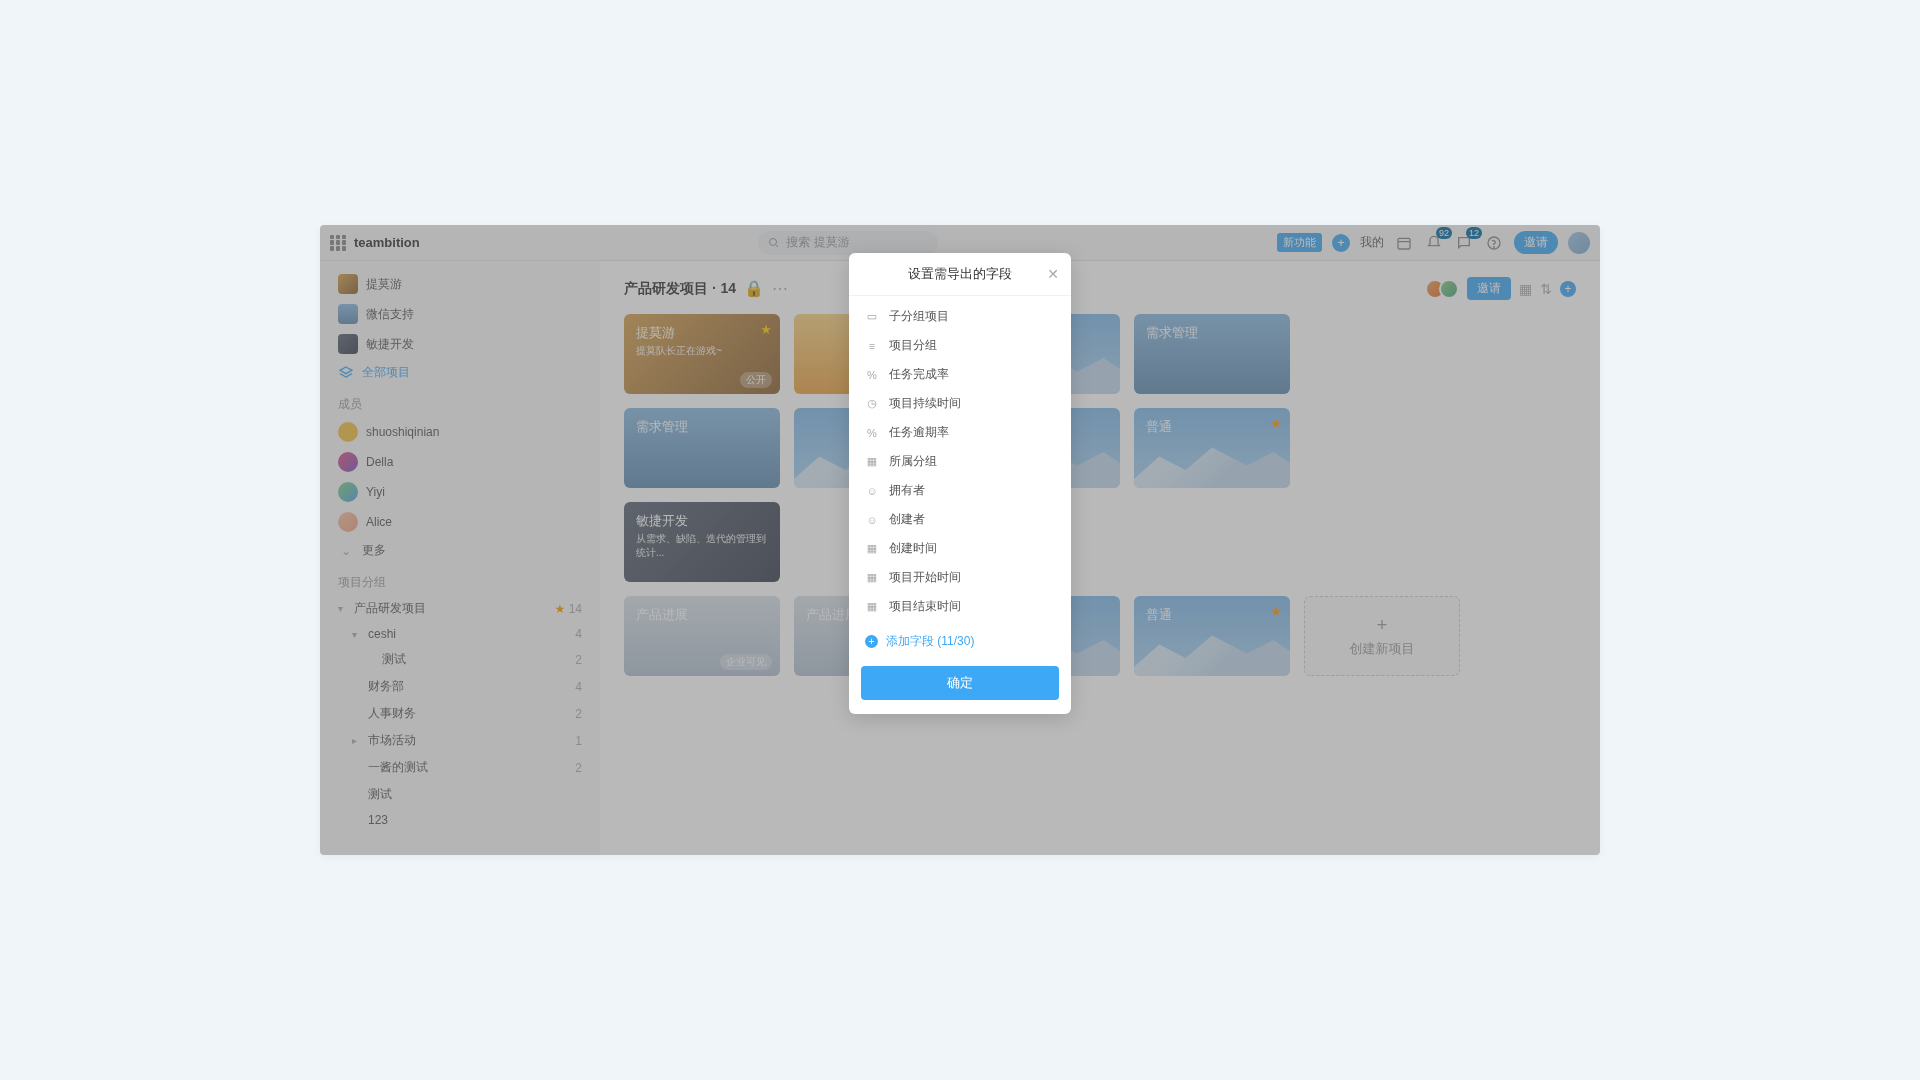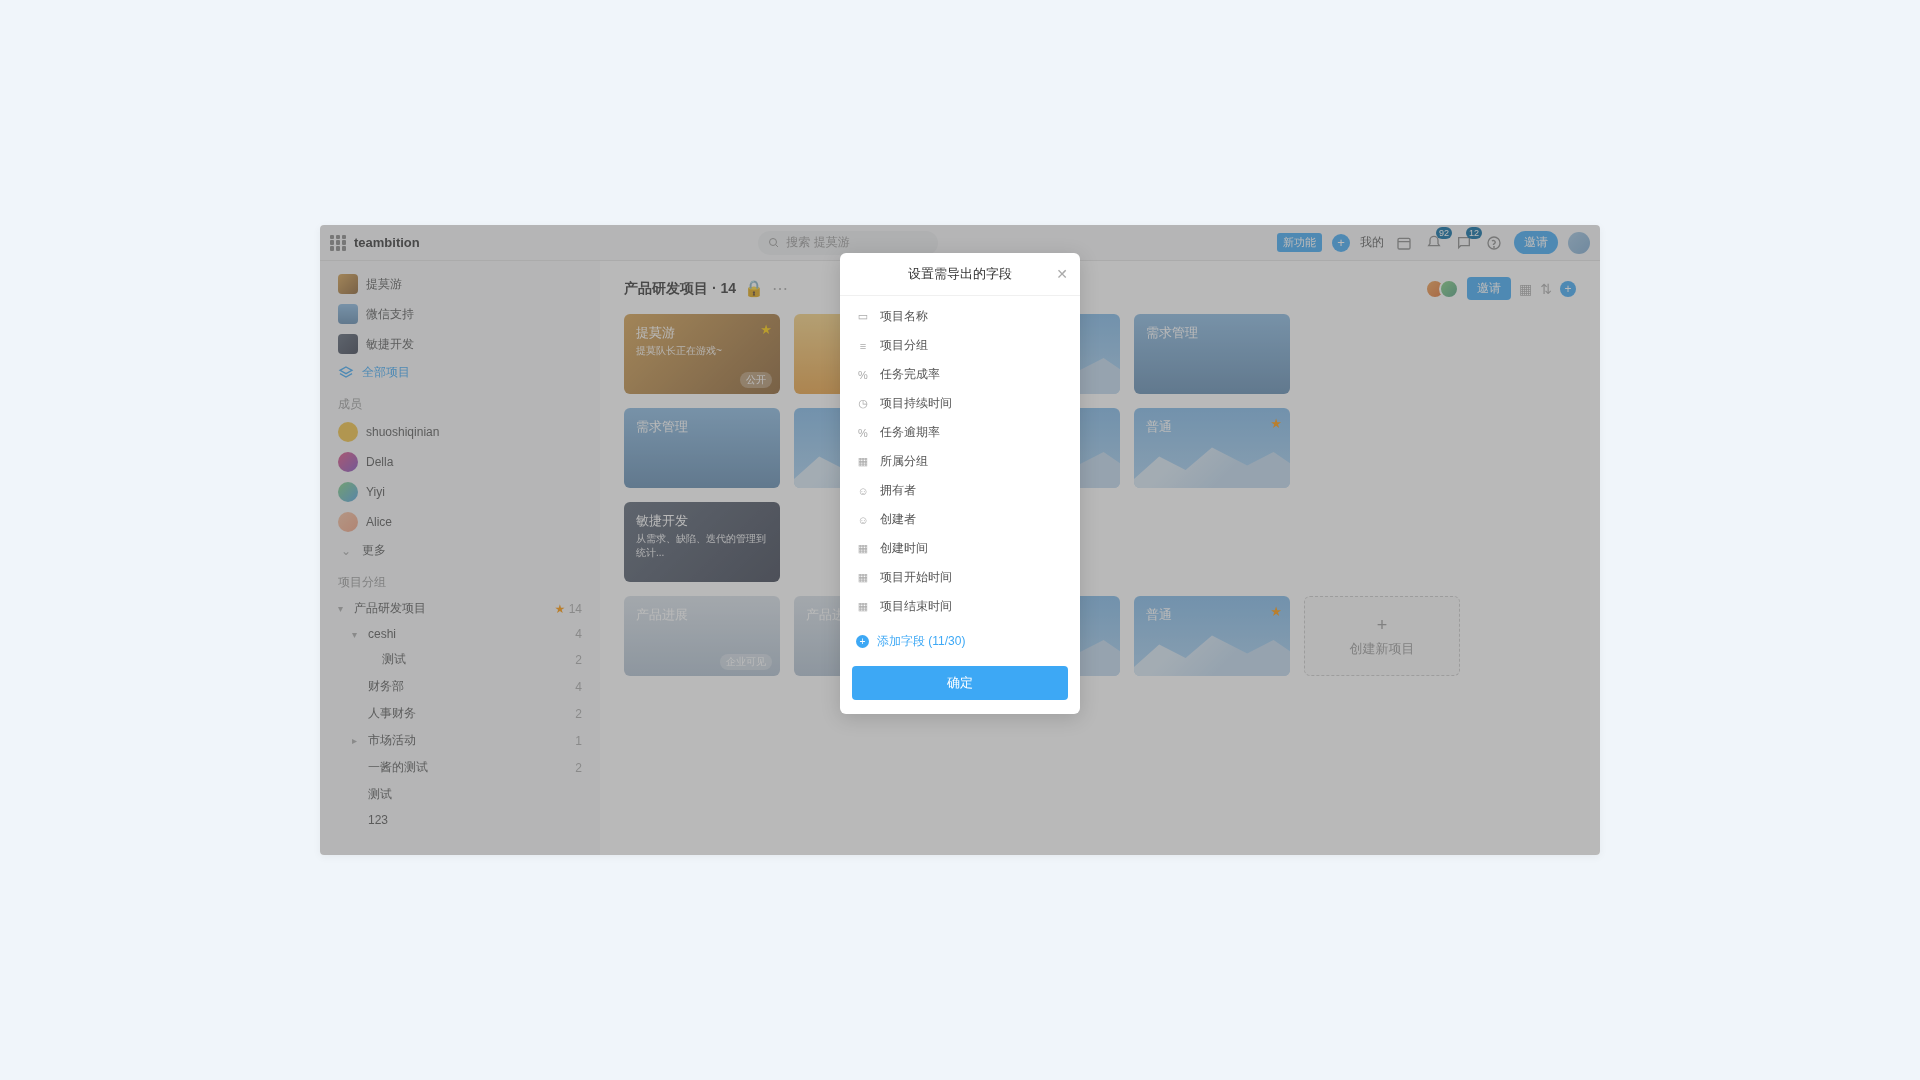--- a/index.html
+++ b/index.html
@@ -61,21 +61,21 @@
 .mountain::before { content: ''; position: absolute; bottom: 0; left: -10px; right: -10px; height: 45px; background: linear-gradient(135deg,#d8e8f5 30%,#c0d8ed 60%); clip-path: polygon(0 100%, 20% 30%, 35% 60%, 50% 10%, 70% 50%, 85% 20%, 100% 60%, 100% 100%); }
 .hero1 { background: linear-gradient(135deg,#d4a050,#8a6030); }
 .hero2 { background: linear-gradient(180deg,#88b8e0,#608ab0); }
 .hero3 { background: linear-gradient(135deg,#5a6575,#3a4050); }
 .laptop { background: linear-gradient(180deg,#d8e0e8,#b0c0d0); }
 .cupcake { background: linear-gradient(180deg,#f5d080,#e8a040); }
 .create-card { border: 1px dashed #ccc; background: #fafafa; display: flex; flex-direction: column; align-items: center; justify-content: center; color: #999; gap: 4px; }
 .sub-title { font-size: 13px; color: #333; margin: 16px 0 12px; }
 
 
-.modal { position: absolute; top: 28px; left: 50%; transform: translateX(-50%); width: 240px; background: #fff; border-radius: 6px; box-shadow: 0 4px 20px rgba(0,0,0,0.15); z-index: 10; }
+.modal { position: absolute; top: 28px; left: 50%; transform: translateX(-50%); width: 222px; background: #fff; border-radius: 6px; box-shadow: 0 4px 20px rgba(0,0,0,0.15); z-index: 10; }
 .modal-header { display: flex; align-items: center; justify-content: center; padding: 12px; border-bottom: 1px solid #f0f0f0; font-size: 13px; color: #333; position: relative; }
 .modal-close { position: absolute; right: 12px; color: #aaa; font-size: 14px; cursor: pointer; }
 .modal-body { padding: 6px 0; }
 .field-row { display: flex; align-items: center; gap: 10px; padding: 6px 16px; font-size: 12px; color: #555; cursor: pointer; }
 .field-icon { width: 14px; height: 14px; display: flex; align-items: center; justify-content: center; color: #aaa; font-size: 11px; }
 .add-field { color: #3da8f5; padding: 6px 16px; font-size: 12px; display: flex; align-items: center; gap: 8px; cursor: pointer; }
 .add-plus { width: 13px; height: 13px; border-radius: 50%; background: #3da8f5; color: #fff; display: flex; align-items: center; justify-content: center; font-size: 10px; }
 .modal-footer { padding: 10px 12px 14px; }
 .confirm-btn { width: 100%; background: #3da8f5; color: #fff; border: none; padding: 8px; border-radius: 4px; font-size: 13px; cursor: pointer; }
 
@@ -319,21 +319,21 @@
   <div class="overlay"></div>
 
   <div class="modal">
     <div class="modal-header">
       <span>设置需导出的字段</span>
       <span class="modal-close">✕</span>
     </div>
     <div class="modal-body" id="modal-fields">
         <div class="field-row">
           <span class="field-icon">▭</span>
-          <span>项目名称</span>
+          <span>子分组项目</span>
         </div>
         <div class="field-row">
           <span class="field-icon">≡</span>
           <span>项目分组</span>
         </div>
         <div class="field-row">
           <span class="field-icon">%</span>
           <span>任务完成率</span>
         </div>
         <div class="field-row">

